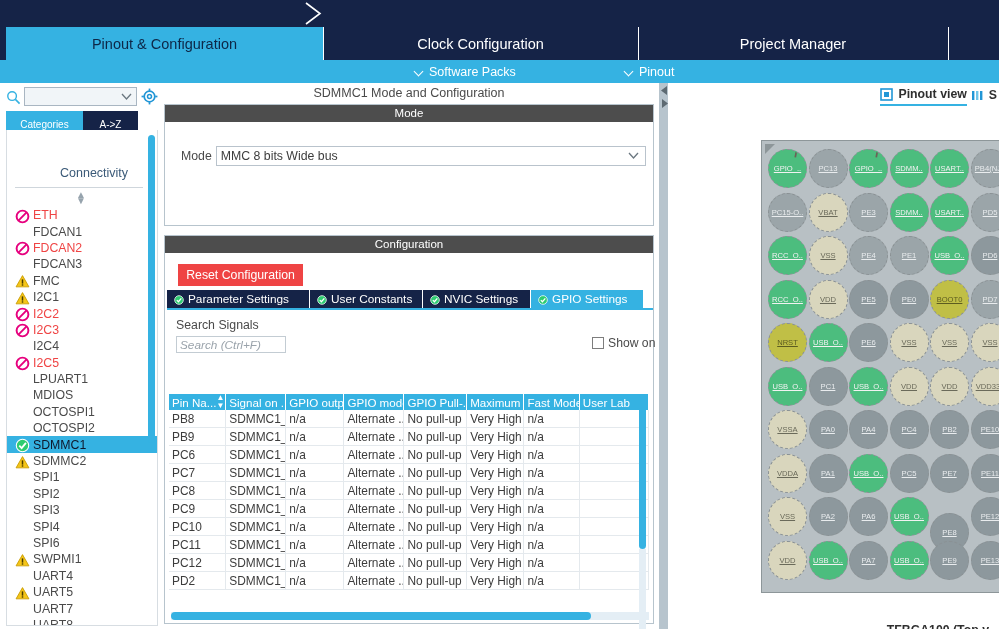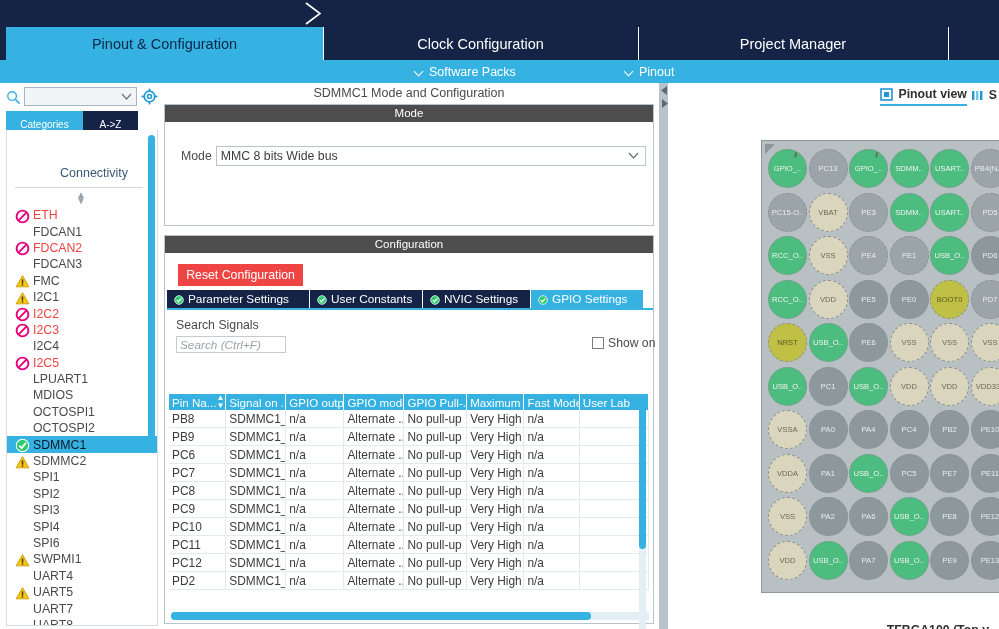--- a/index.html
+++ b/index.html
@@ -115,21 +115,21 @@
   .right{position:absolute;left:668px;top:83px;width:331px;height:546px;background:#ffffff;}
   .pv-tabs{position:absolute;right:2px;top:4px;display:flex;align-items:center;gap:4px;}
   .pv-tab{display:flex;align-items:center;gap:5px;font-size:12.3px;color:#2f2f2f;font-weight:bold;
           padding-bottom:3px;white-space:nowrap;}
   .pv-tab.active{border-bottom:2px solid #35b2e2;}
   .chip{position:absolute;left:93px;top:57px;width:245px;height:453px;background:#b8c0c4;
         border:1px solid #8d9699;box-sizing:border-box;overflow:hidden;}
   .chip-corner{position:absolute;left:3px;top:3px;width:10px;height:10px;}
   .ball{position:absolute;width:39px;height:39px;border-radius:50%;border:1.3px dashed #8a9194;
         box-sizing:border-box;display:flex;align-items:center;justify-content:center;
-        font-size:7.6px;color:#f2f2f2;text-align:center;overflow:hidden;}
+        font-size:7.6px;color:#f2f2f2;text-align:center;overflow:hidden;text-decoration:underline;}
   .ball.green{background:#4cbd7e;}
   .ball.gray{background:#9ba5a9;color:#e9ecee;}
   .ball.beige{background:#d9d6bd;color:#6a6a5a;}
   .ball.olive{background:#c0bf46;color:#5c5c20;}
   .ball.dgray{background:#8d989d;color:#e9ecee;}
   .pinico{position:absolute;right:4px;top:-5px;width:12px;height:14px;}
   .pkg-lbl{position:absolute;right:10px;top:540px;font-size:12.3px;font-weight:bold;color:#2f2f2f;white-space:nowrap;}
 </style>
 </head>
 <body>
@@ -742,21 +742,21 @@
           </div>
           <div class="ball dgray" style="left: 46.5px; top: 356px;">
             <span>PA2</span>
           </div>
           <div class="ball dgray" style="left: 87px; top: 356px;">
             <span>PA6</span>
           </div>
           <div class="ball green" style="left: 127.5px; top: 356px;">
             <span>USB_O..</span>
           </div>
-          <div class="ball dgray" style="left: 168px; top: 356px;">
+          <div class="ball dgray" style="left: 168px; top: 372px;">
             <span>PE8</span>
           </div>
           <div class="ball dgray" style="left: 208.5px; top: 356px;">
             <span>PE12</span>
           </div>
           <div class="ball beige" style="left: 6px; top: 399.5px;">
             <span>VDD</span>
           </div>
           <div class="ball green" style="left: 46.5px; top: 399.5px;">
             <span>USB_O..</span>

